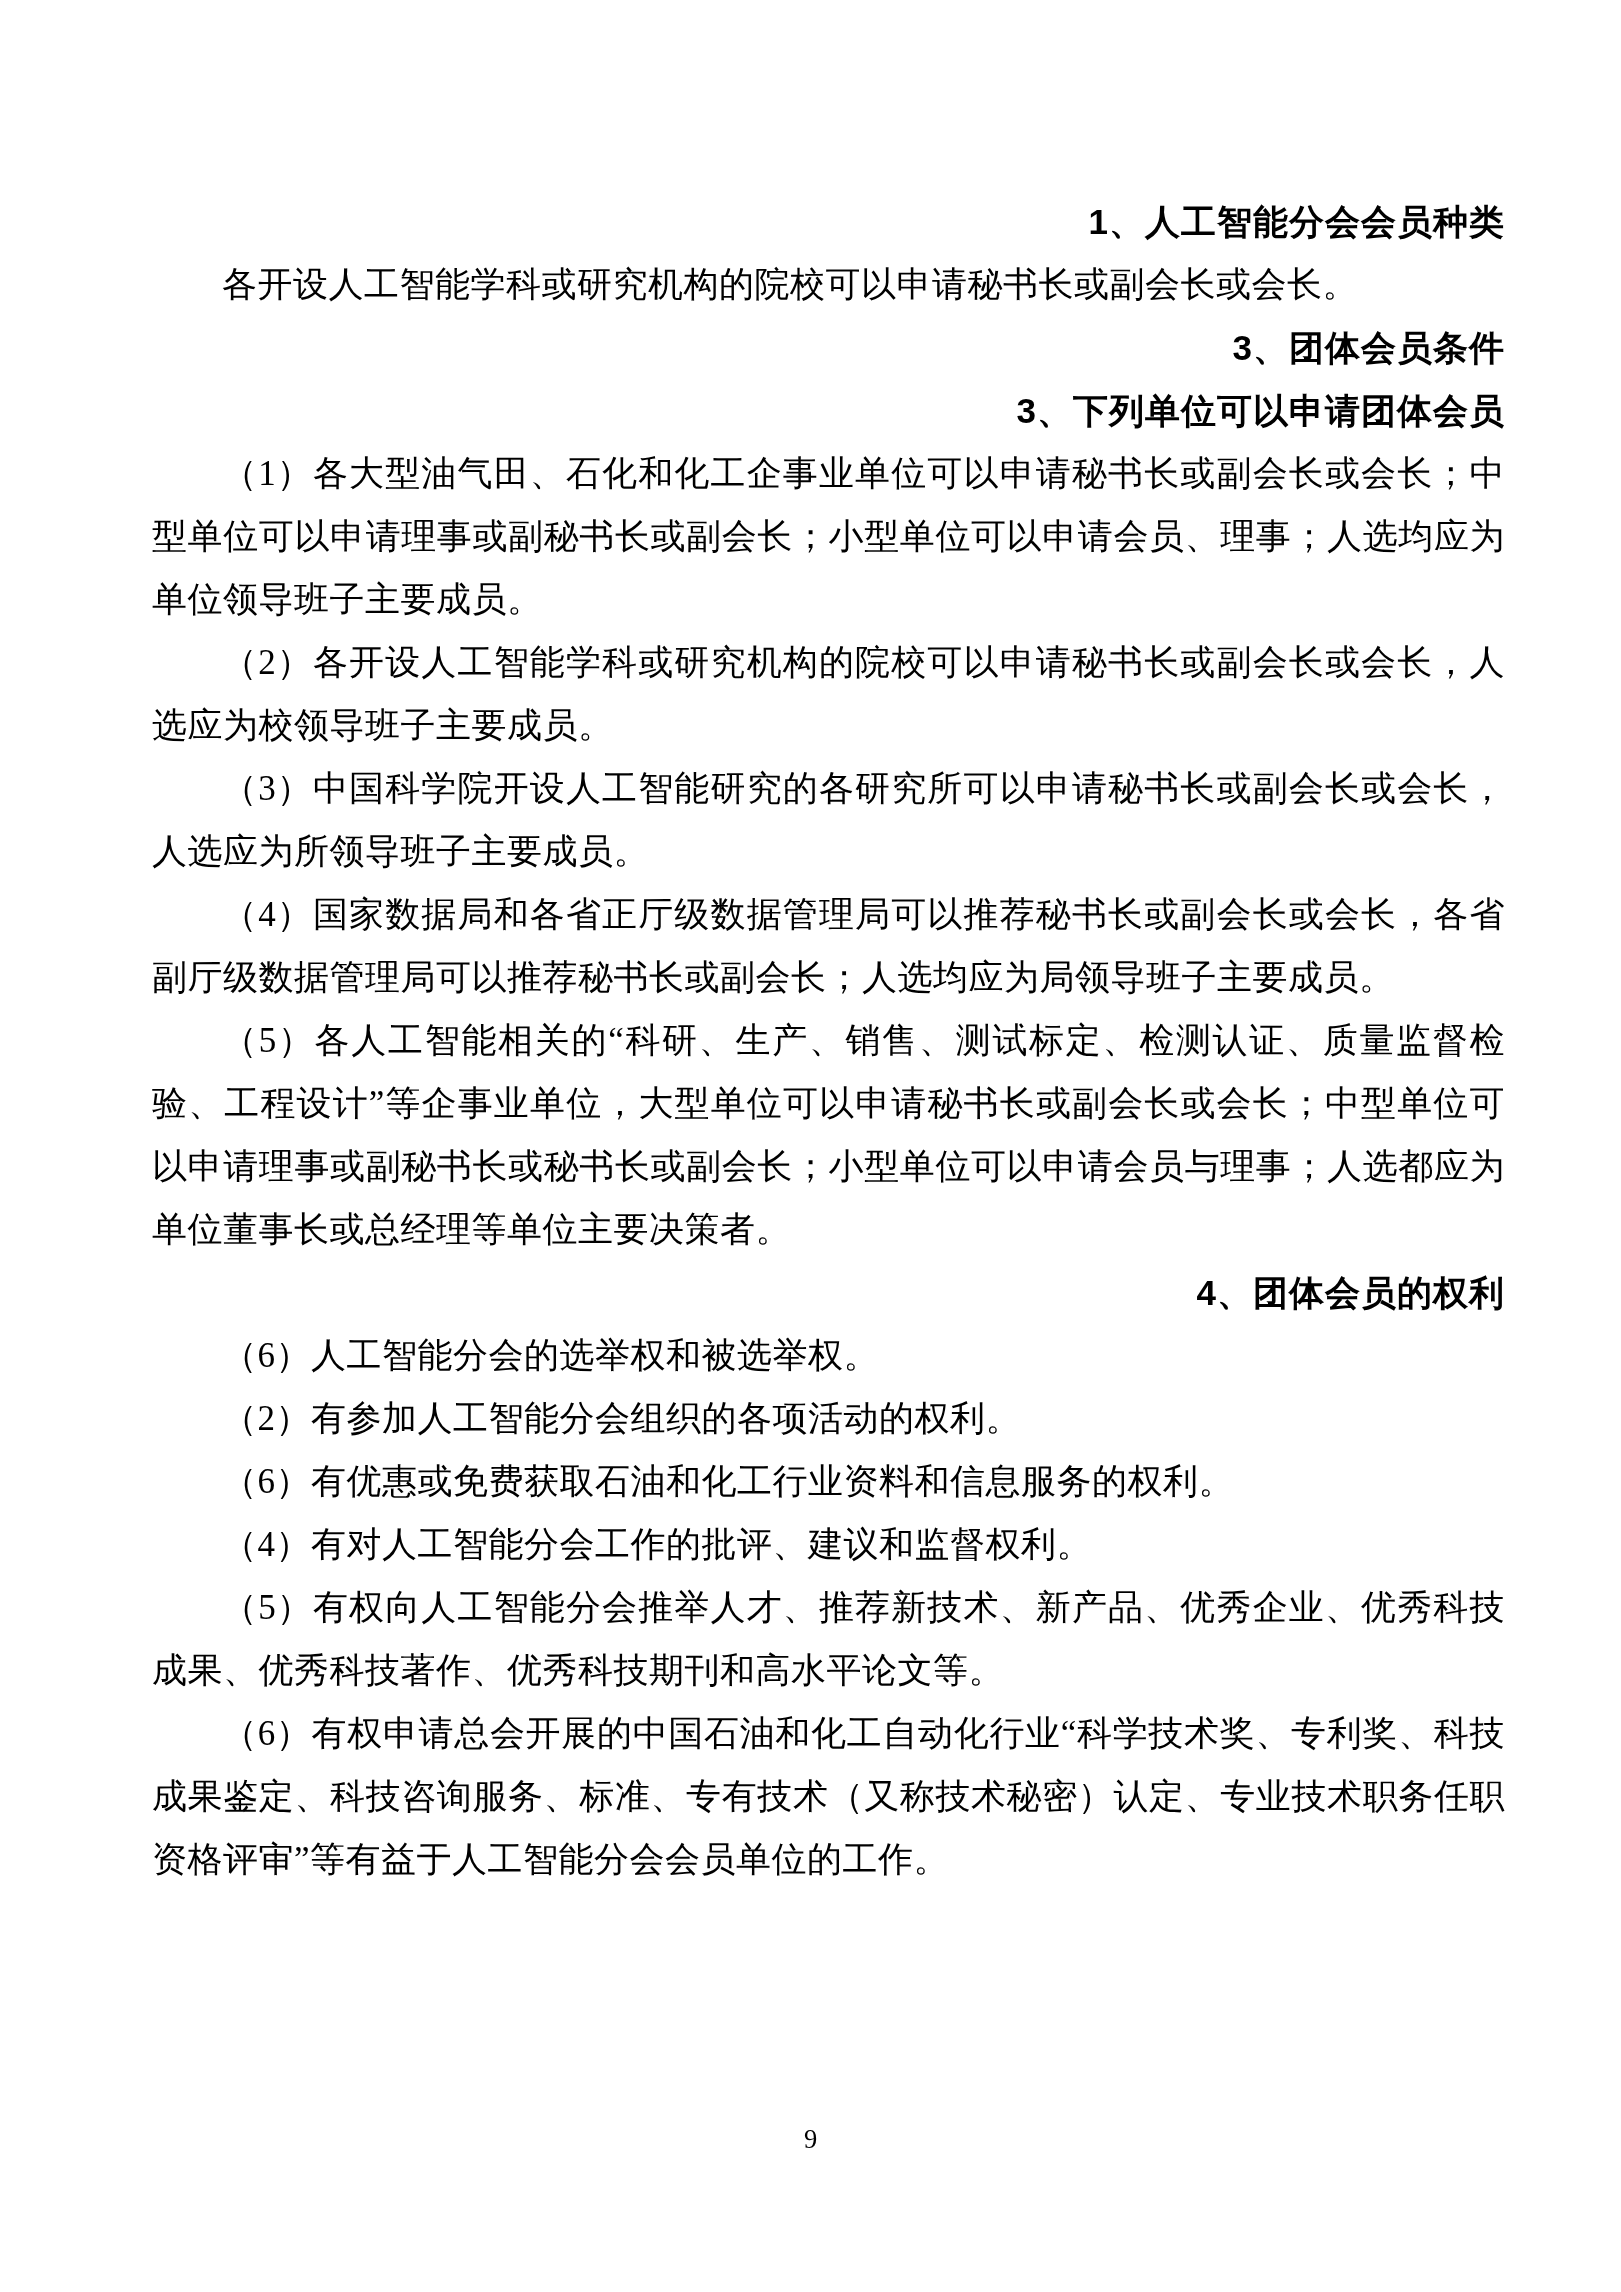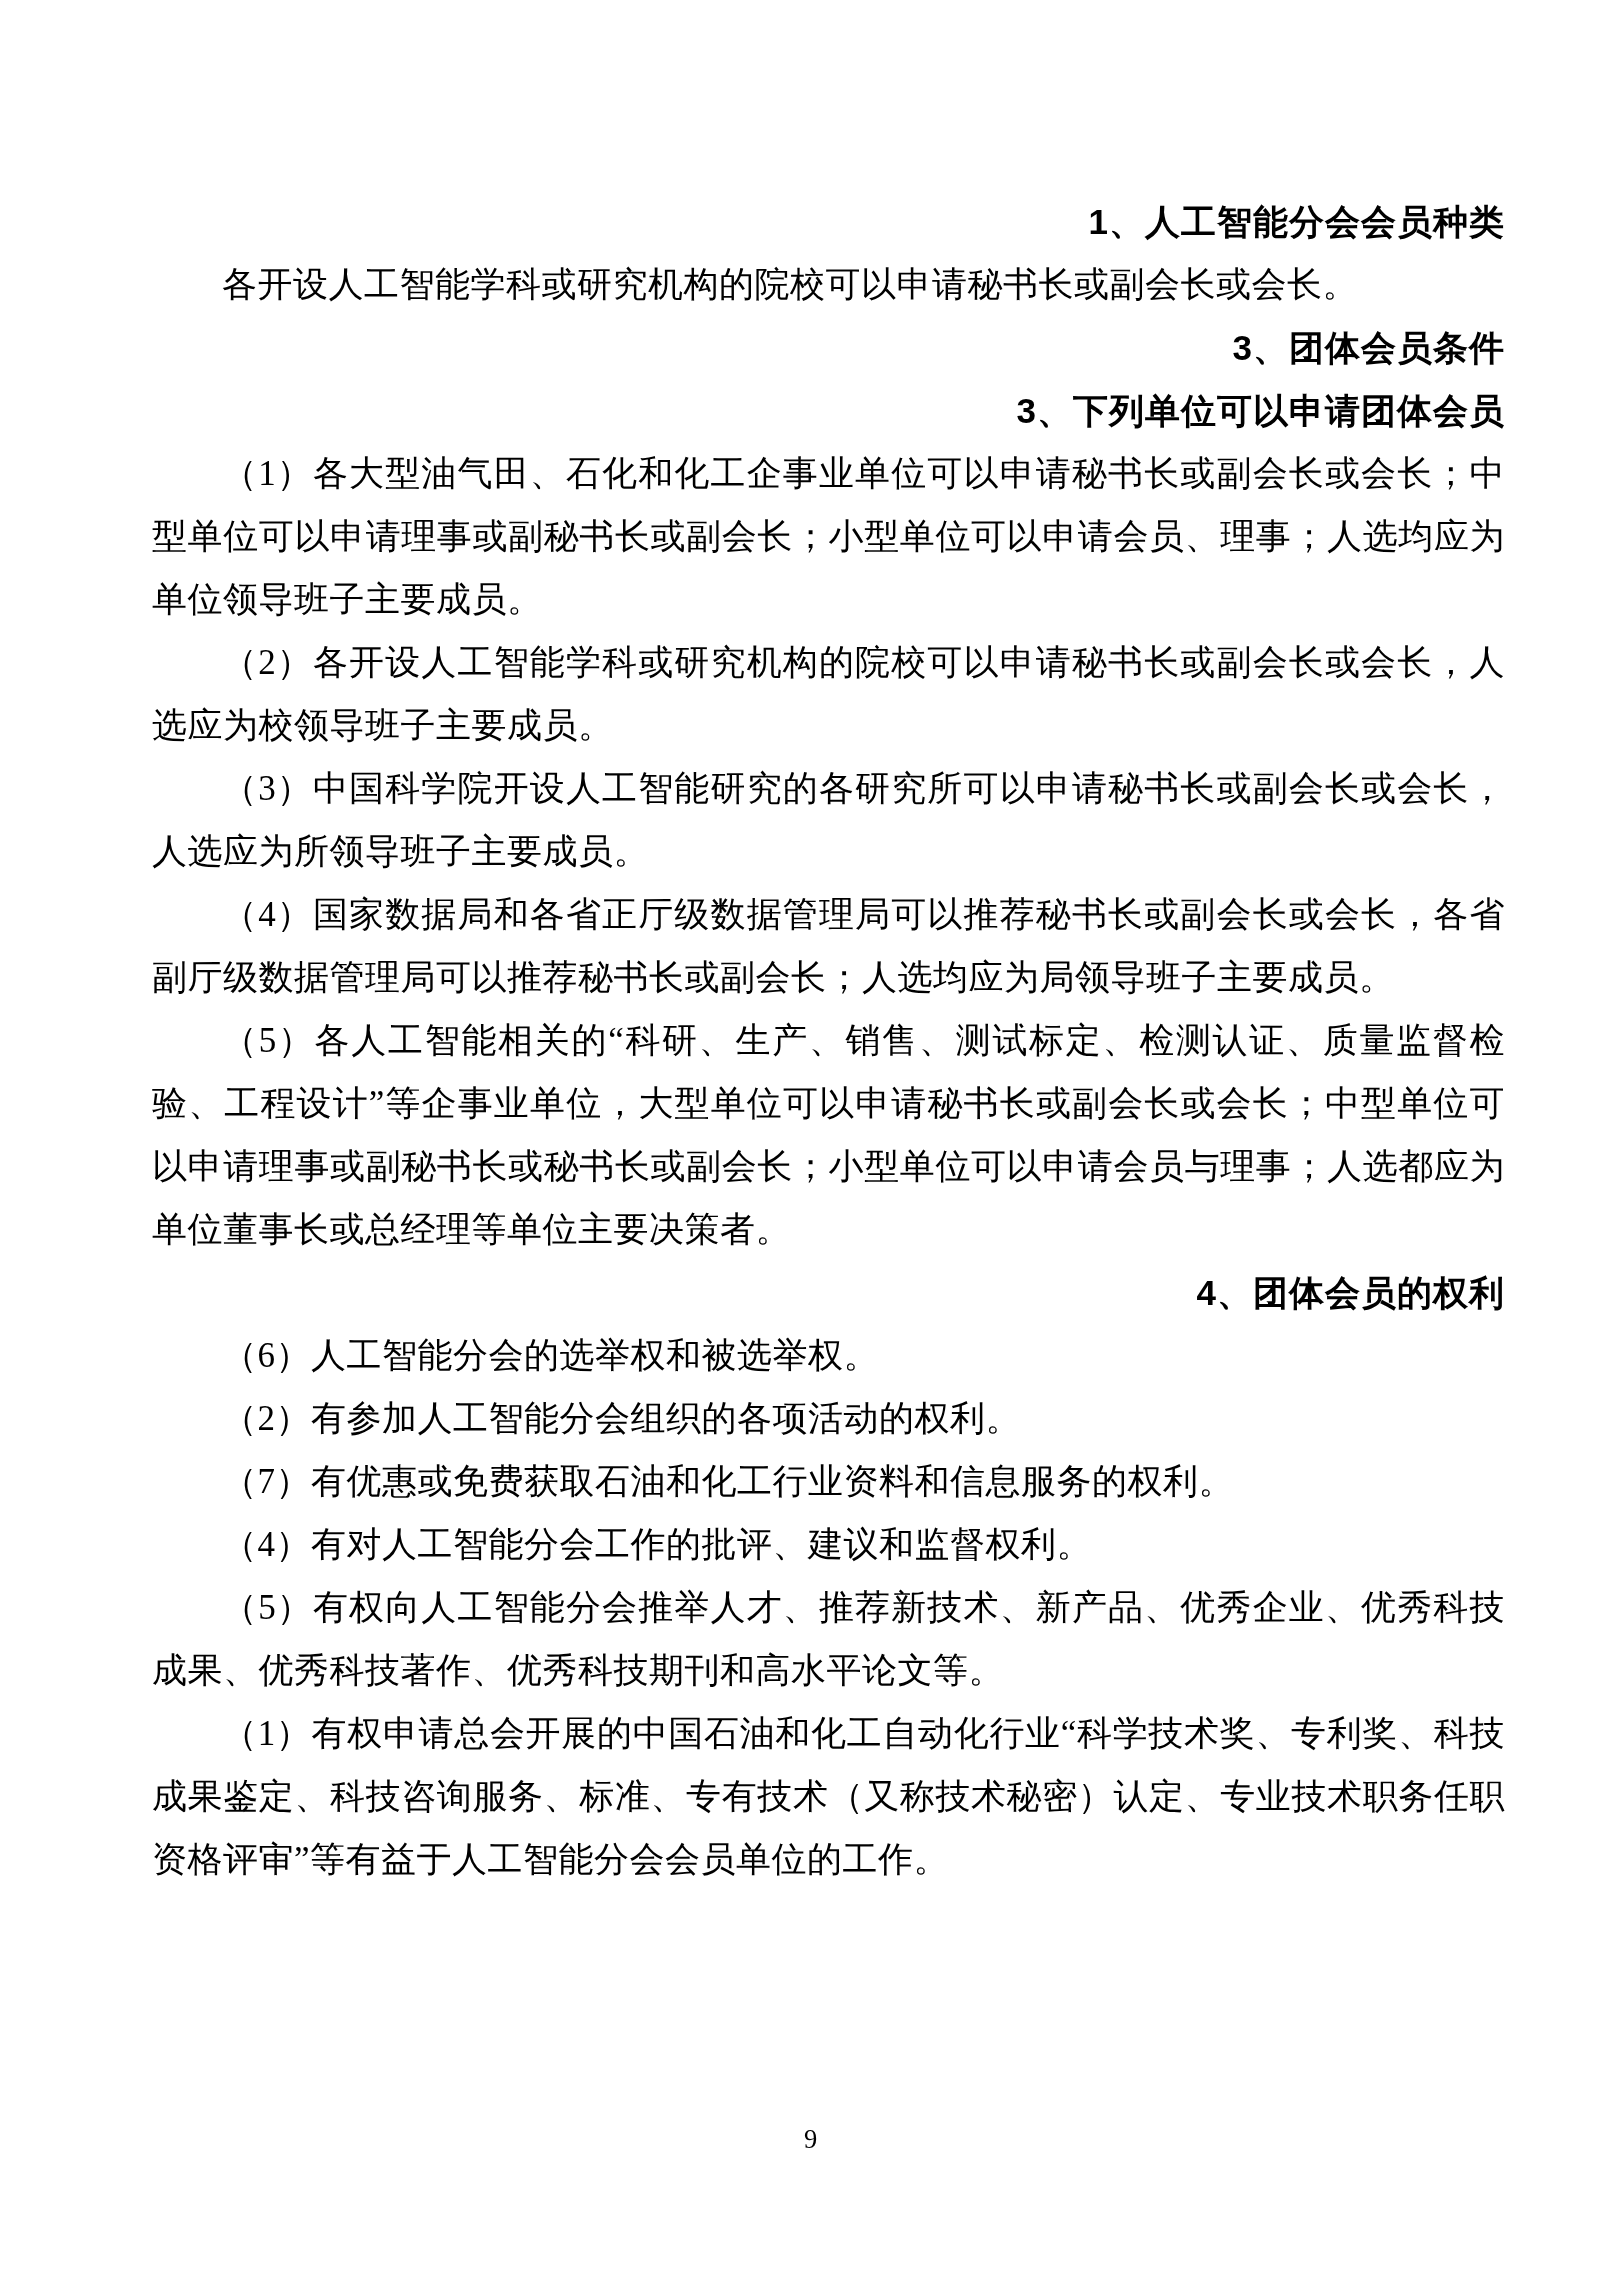--- a/index.html
+++ b/index.html
@@ -59,20 +59,20 @@
       <p class="heading">3、团体会员条件</p>
       <p class="heading">3、下列单位可以申请团体会员</p>
       <p class="paragraph">（1）各大型油气田、石化和化工企事业单位可以申请秘书长或副会长或会长；中型单位可以申请理事或副秘书长或副会长；小型单位可以申请会员、理事；人选均应为单位领导班子主要成员。</p>
       <p class="paragraph">（2）各开设人工智能学科或研究机构的院校可以申请秘书长或副会长或会长，人选应为校领导班子主要成员。</p>
       <p class="paragraph">（3）中国科学院开设人工智能研究的各研究所可以申请秘书长或副会长或会长，人选应为所领导班子主要成员。</p>
       <p class="paragraph">（4）国家数据局和各省正厅级数据管理局可以推荐秘书长或副会长或会长，各省副厅级数据管理局可以推荐秘书长或副会长；人选均应为局领导班子主要成员。</p>
       <p class="paragraph">（5）各人工智能相关的“科研、生产、销售、测试标定、检测认证、质量监督检验、工程设计”等企事业单位，大型单位可以申请秘书长或副会长或会长；中型单位可以申请理事或副秘书长或秘书长或副会长；小型单位可以申请会员与理事；人选都应为单位董事长或总经理等单位主要决策者。</p>
       <p class="heading">4、团体会员的权利</p>
       <p class="paragraph">（6）人工智能分会的选举权和被选举权。</p>
       <p class="paragraph">（2）有参加人工智能分会组织的各项活动的权利。</p>
-      <p class="paragraph">（7）有优惠或免费获取石油和化工行业资料和信息服务的权利。</p>
+      <p class="paragraph">（6）有优惠或免费获取石油和化工行业资料和信息服务的权利。</p>
       <p class="paragraph">（4）有对人工智能分会工作的批评、建议和监督权利。</p>
       <p class="paragraph">（5）有权向人工智能分会推举人才、推荐新技术、新产品、优秀企业、优秀科技成果、优秀科技著作、优秀科技期刊和高水平论文等。</p>
-      <p class="paragraph">（1）有权申请总会开展的中国石油和化工自动化行业“科学技术奖、专利奖、科技成果鉴定、科技咨询服务、标准、专有技术（又称技术秘密）认定、专业技术职务任职资格评审”等有益于人工智能分会会员单位的工作。</p>
+      <p class="paragraph">（6）有权申请总会开展的中国石油和化工自动化行业“科学技术奖、专利奖、科技成果鉴定、科技咨询服务、标准、专有技术（又称技术秘密）认定、专业技术职务任职资格评审”等有益于人工智能分会会员单位的工作。</p>
     </main>
   <div class="page-number">9</div>
 </div>
 
 
 </body></html>

